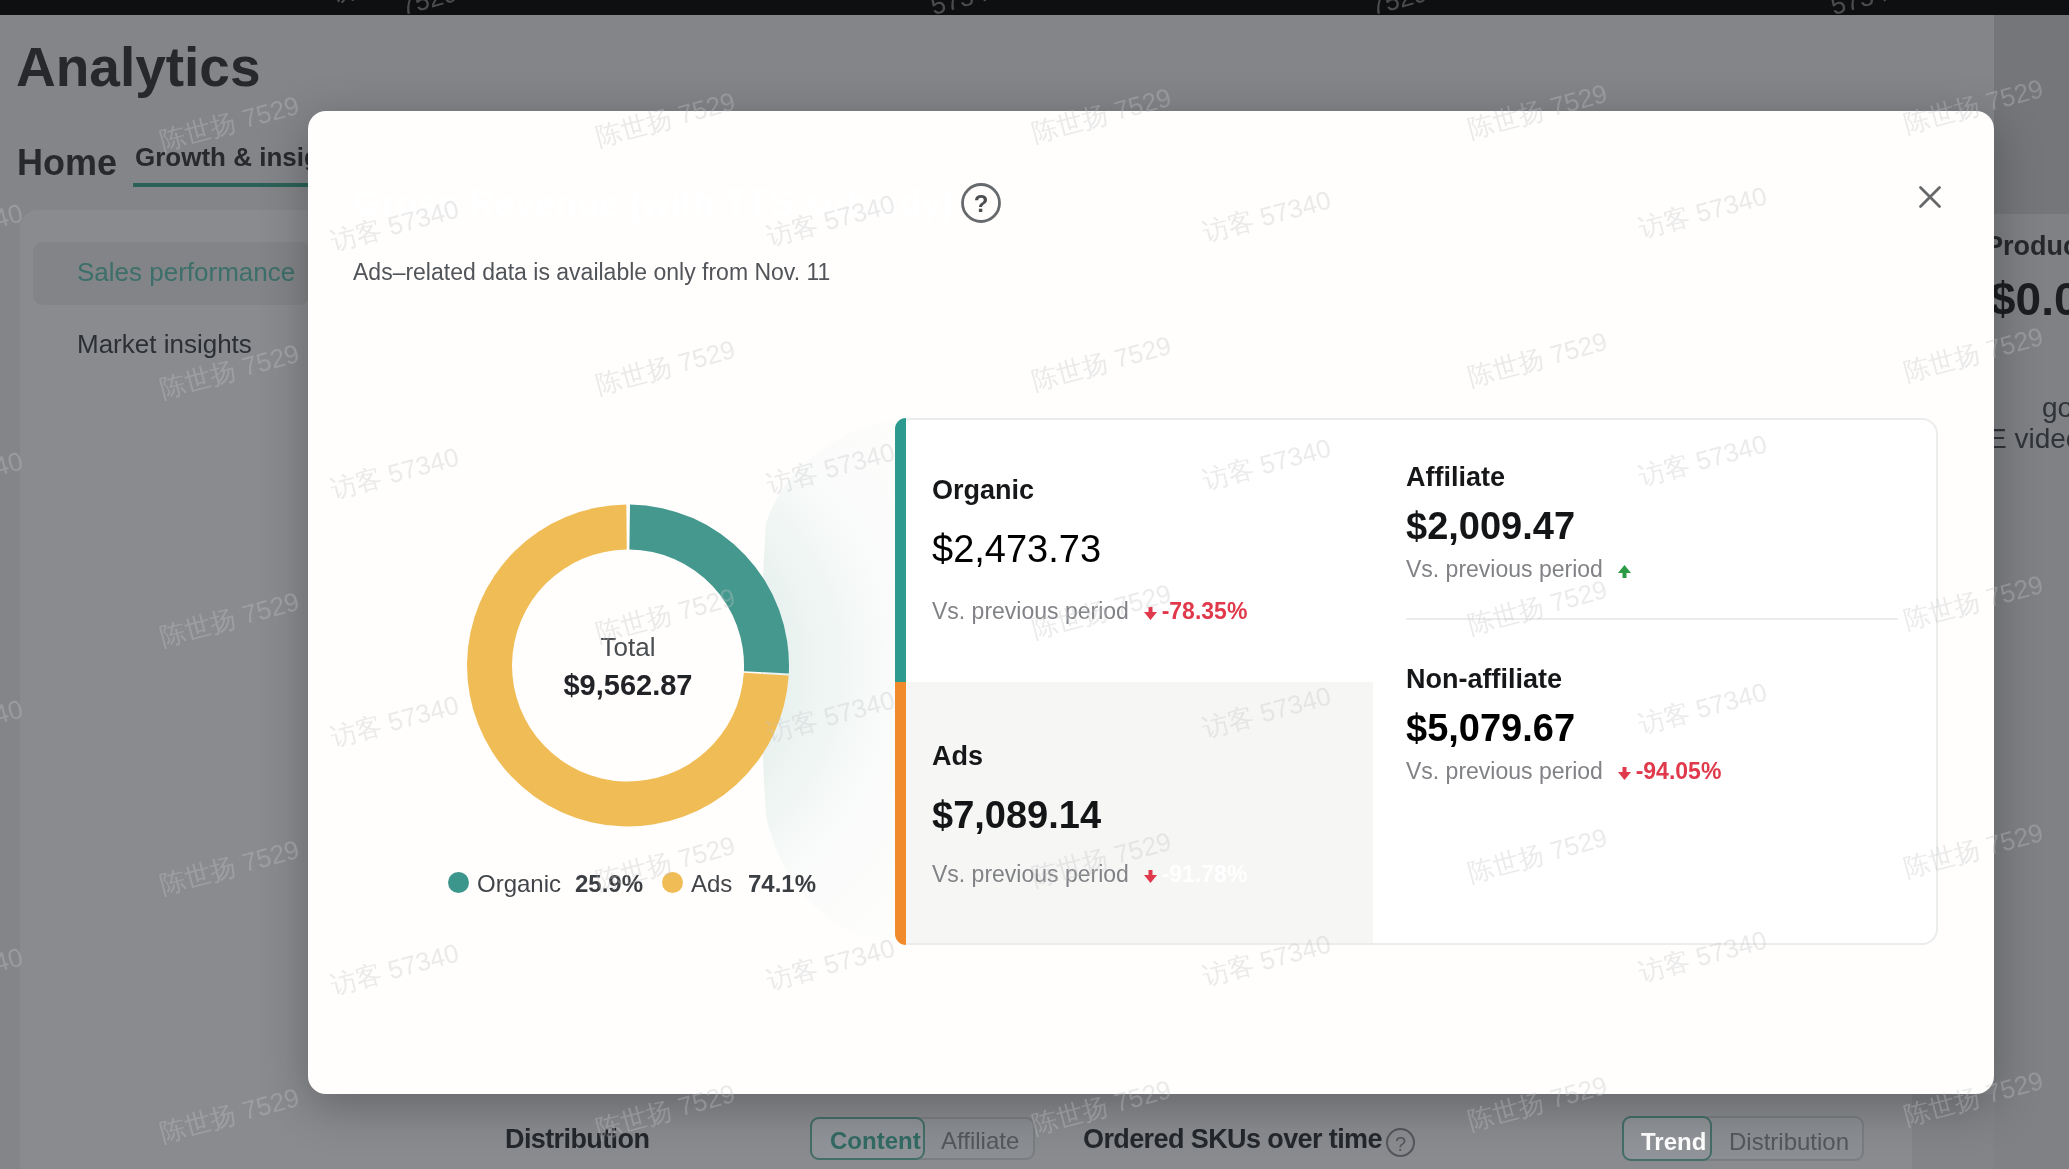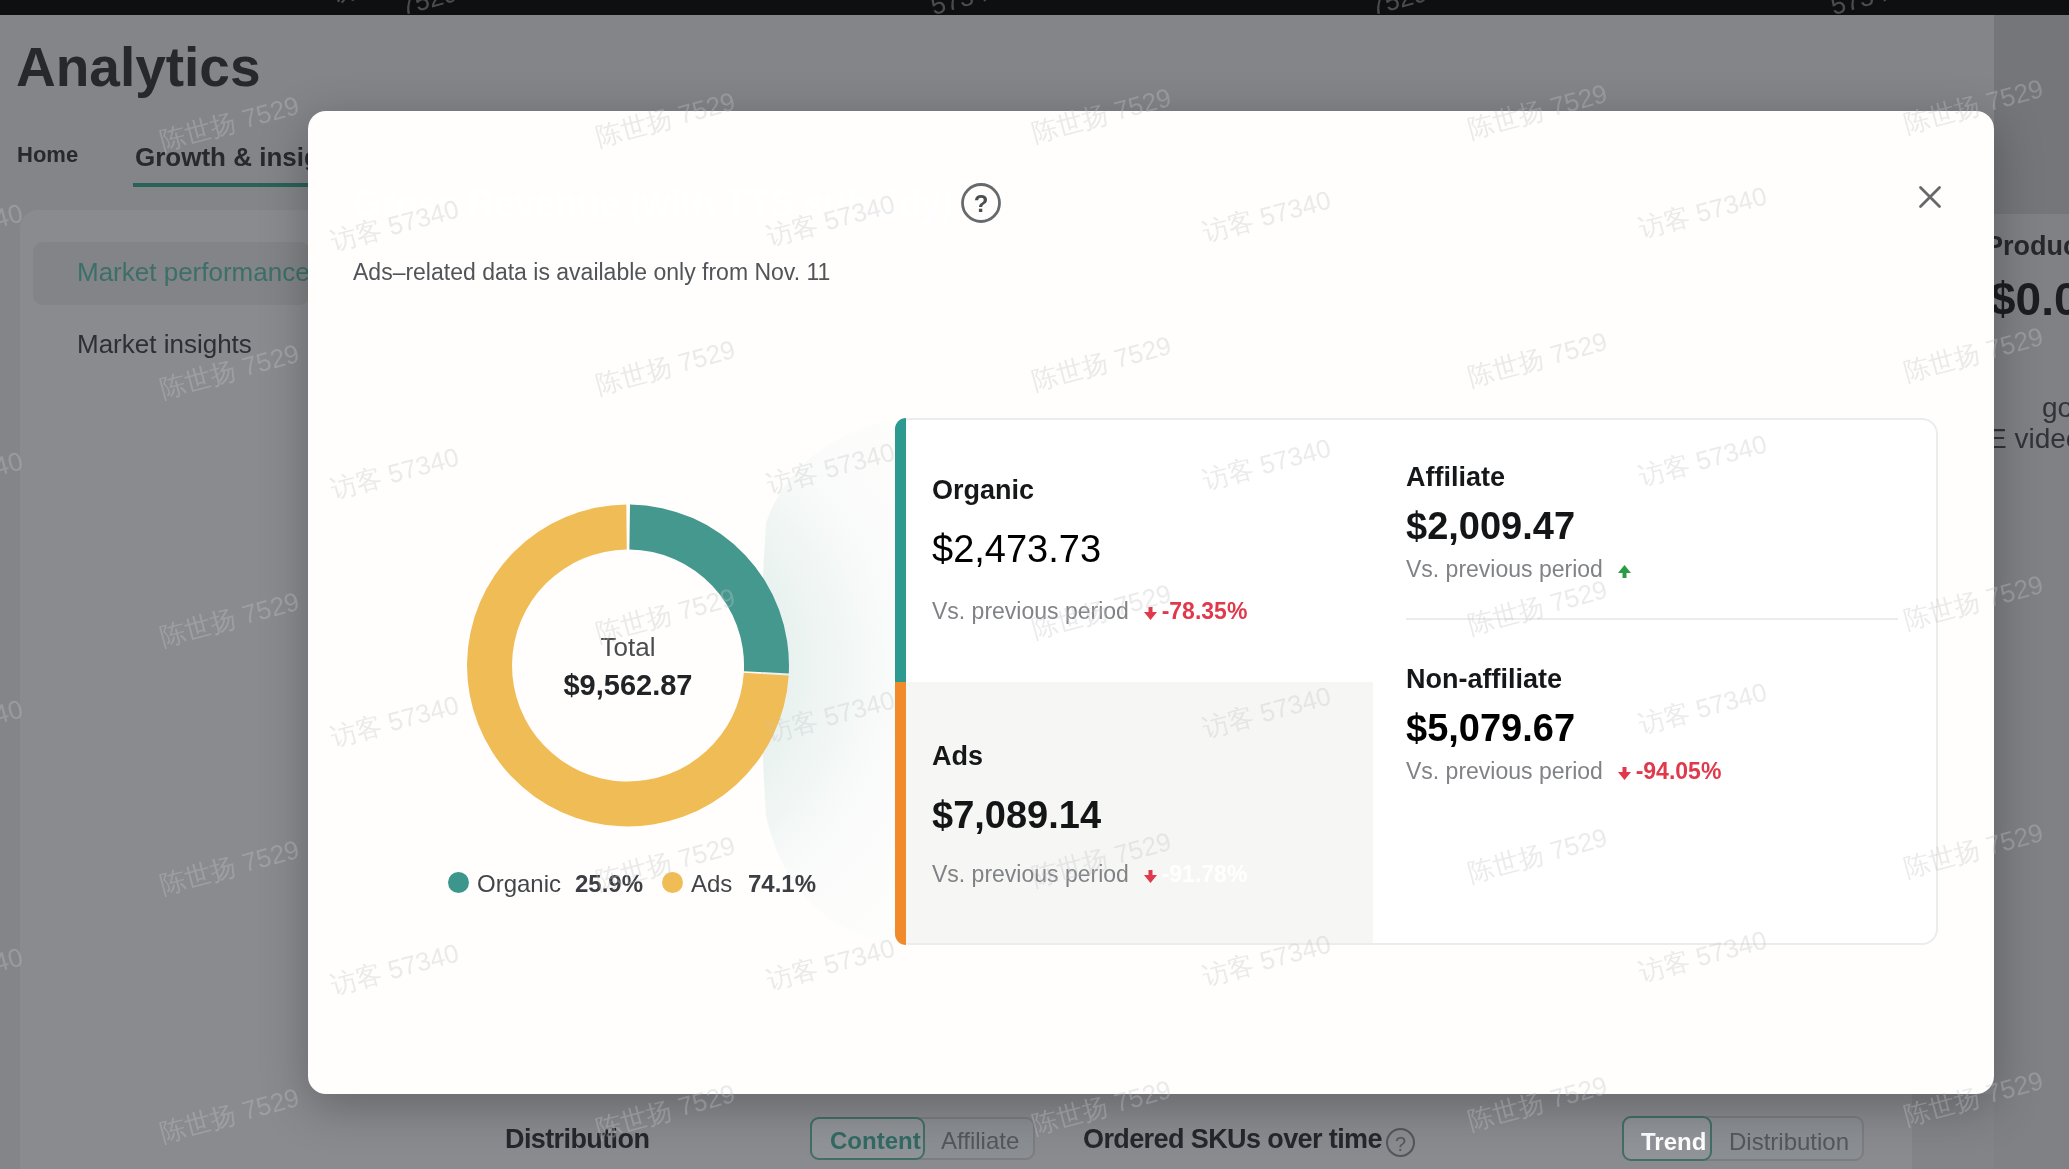--- a/index.html
+++ b/index.html
@@ -13,26 +13,26 @@
 <div class="abs" style="left:0;top:0;width:2069px;height:15px;background:#0e0f11;"></div>
 <div class="abs" style="left:0;top:15px;width:2069px;height:198px;background:#838589;"></div>
 
 <div class="abs" style="left:20px;top:210px;width:2049px;height:959px;background:#898b8f;border-radius:18px 0 0 0;"></div>
 
 <div class="abs" style="left:1994px;top:15px;width:75px;height:199px;background:#747679;"></div>
 <div class="abs" style="left:1994px;top:214px;width:75px;height:955px;background:#7f8184;"></div>
 <div class="abs" style="left:1912px;top:1094px;width:82px;height:75px;background:#828488;"></div>
 
 <div class="abs" style="left:16px;top:35px;font-size:55px;font-weight:800;color:#26282c;letter-spacing:0px;">Analytics</div>
-<div class="abs" style="left:17px;top:142px;font-size:22px;font-weight:700;color:#27292d;">Home</div>
+<div class="abs" style="left:17px;top:142px;font-size:36px;font-weight:700;color:#27292d;">Home</div>
 <div class="abs" style="left:135px;top:142px;font-size:26px;font-weight:700;color:#27292d;white-space:nowrap;">Growth &amp; insights</div>
 <div class="abs" style="left:133px;top:183px;width:175px;height:4px;background:#2a6158;"></div>
 
 <div class="abs" style="left:33px;top:242px;width:277px;height:63px;background:#828487;border-radius:10px;"></div>
-<div class="abs" style="left:77px;top:257px;font-size:26px;color:#3d6f6a;">Market performance</div>
+<div class="abs" style="left:77px;top:257px;font-size:26px;color:#3d6f6a;">Sales performance</div>
 <div class="abs" style="left:77px;top:329px;font-size:26px;color:#2c2f34;">Market insights</div>
 
 <div class="abs" style="left:1985px;top:231px;font-size:27px;font-weight:700;color:#26282c;white-space:nowrap;">Products</div>
 <div class="abs" style="left:1990px;top:272px;font-size:46px;font-weight:700;color:#1b1d20;white-space:nowrap;">$0.00</div>
 <div class="abs" style="left:1994px;top:392px;font-size:28px;color:#303338;white-space:nowrap;padding-left:48px;">going</div>
 <div class="abs" style="left:1988px;top:423px;font-size:28px;color:#303338;white-space:nowrap;">E videos</div>
 
 <div class="abs" style="left:505px;top:1124px;font-size:27px;font-weight:700;color:#24272b;letter-spacing:-0.6px;">Distribution</div>
 <div class="abs" style="left:810px;top:1117px;width:225px;height:43px;border:2px solid #7b7e81;border-radius:9px;background:#8b8e92;"></div>
 <div class="abs" style="left:810px;top:1117px;width:115px;height:43px;border:2px solid #436e68;border-radius:9px;background:#909397;"></div>

